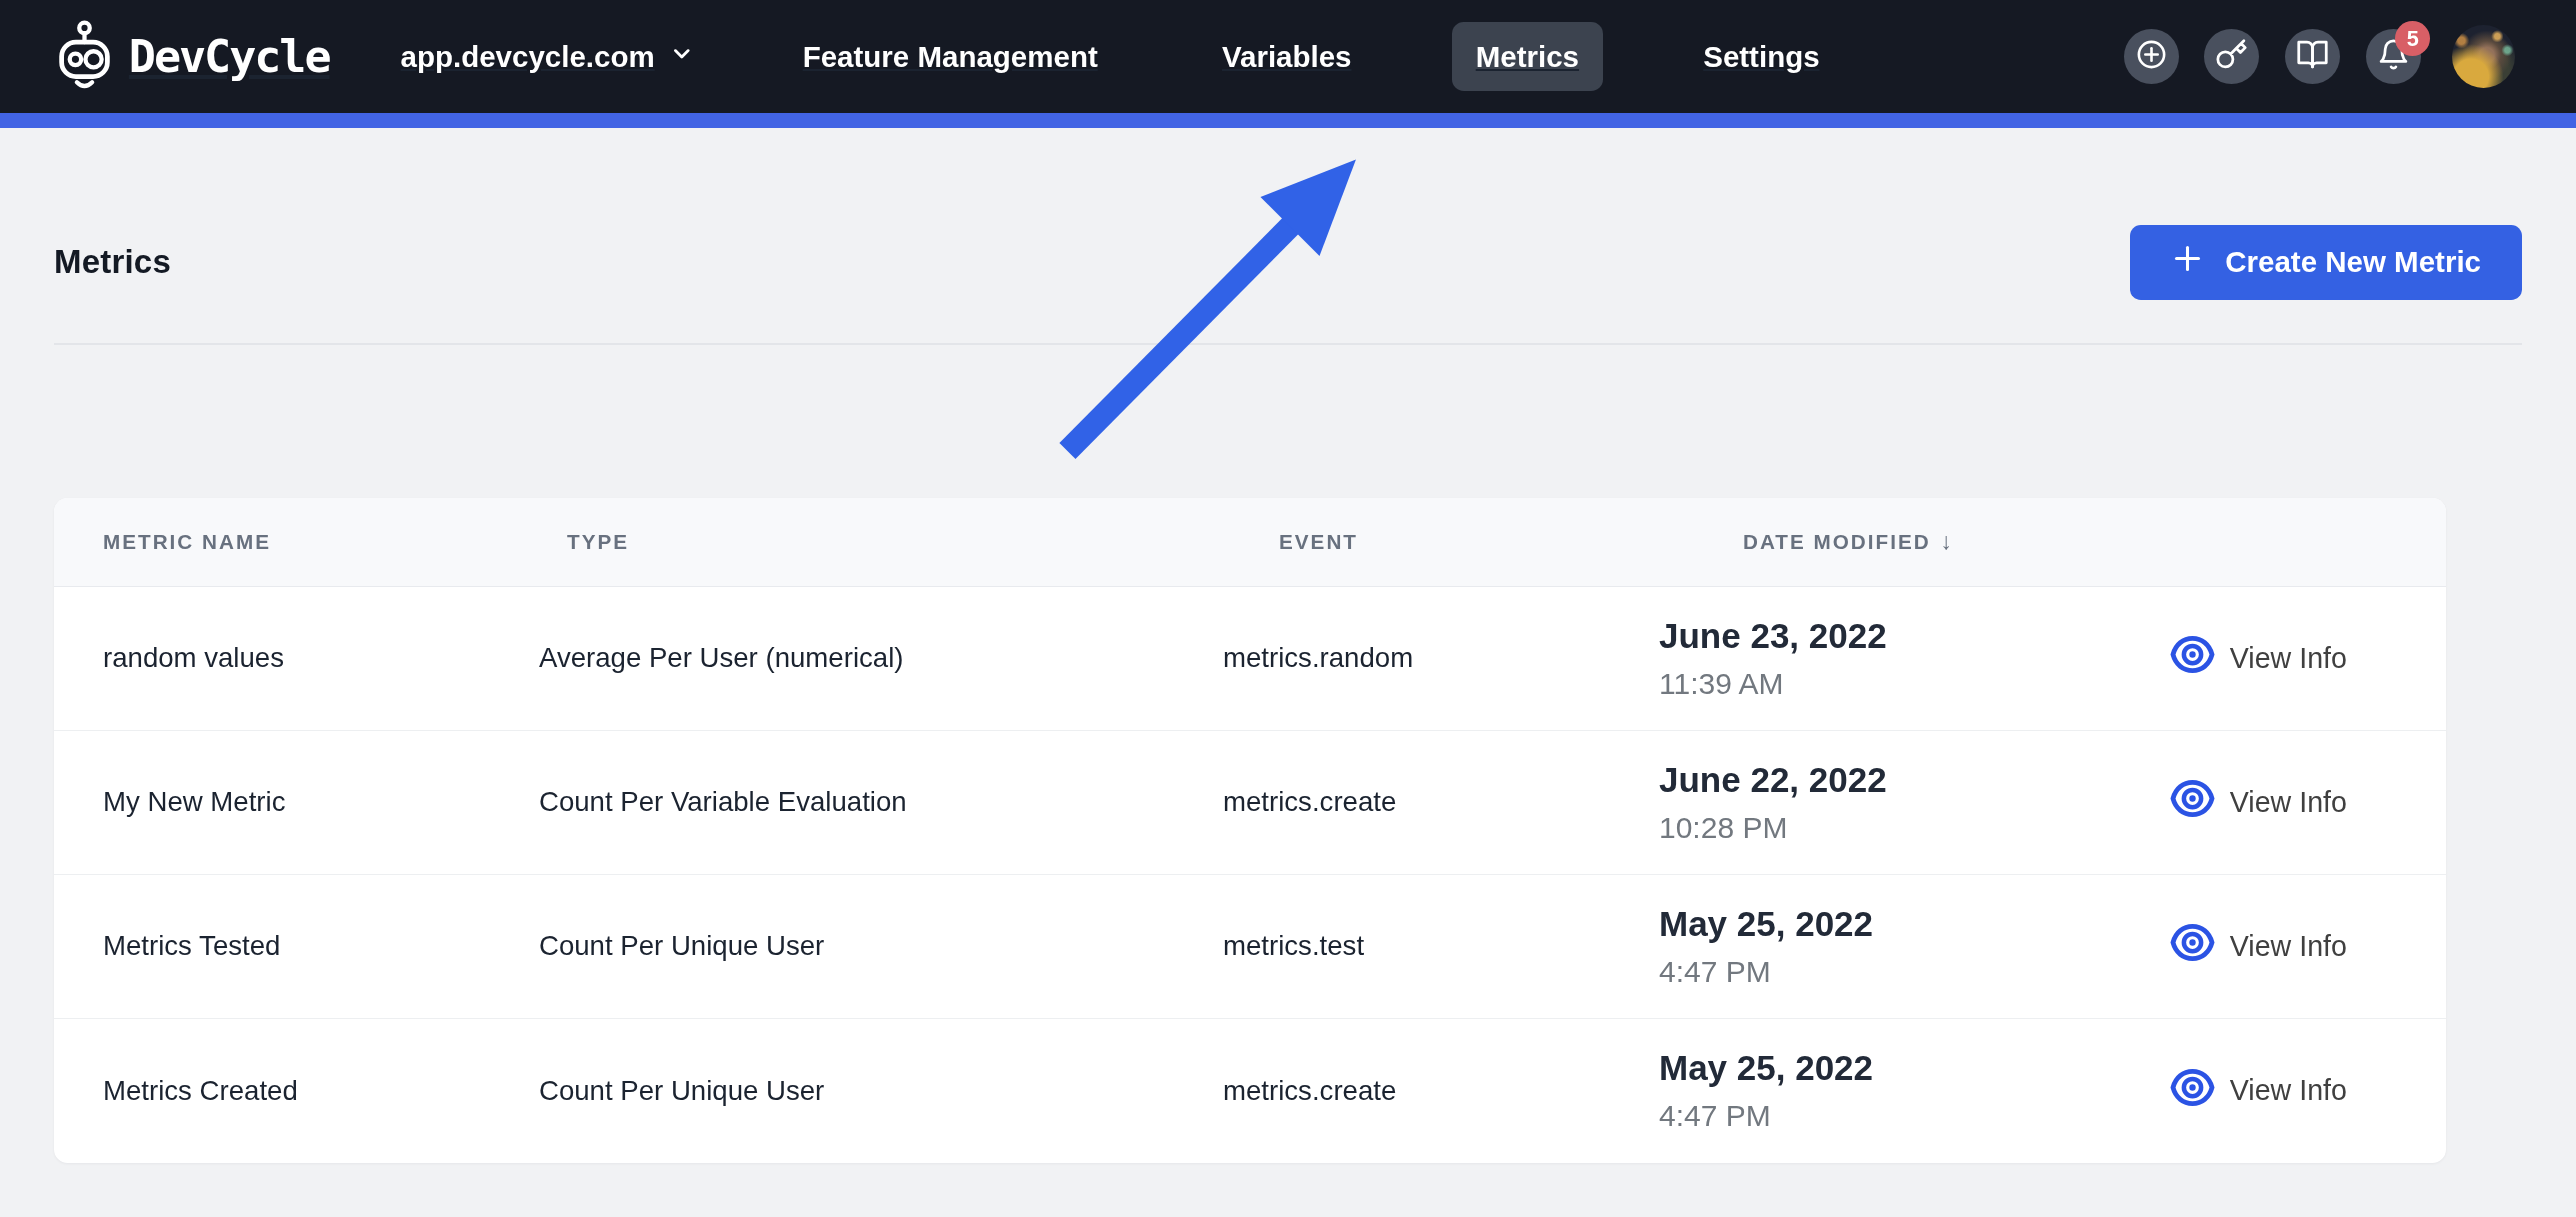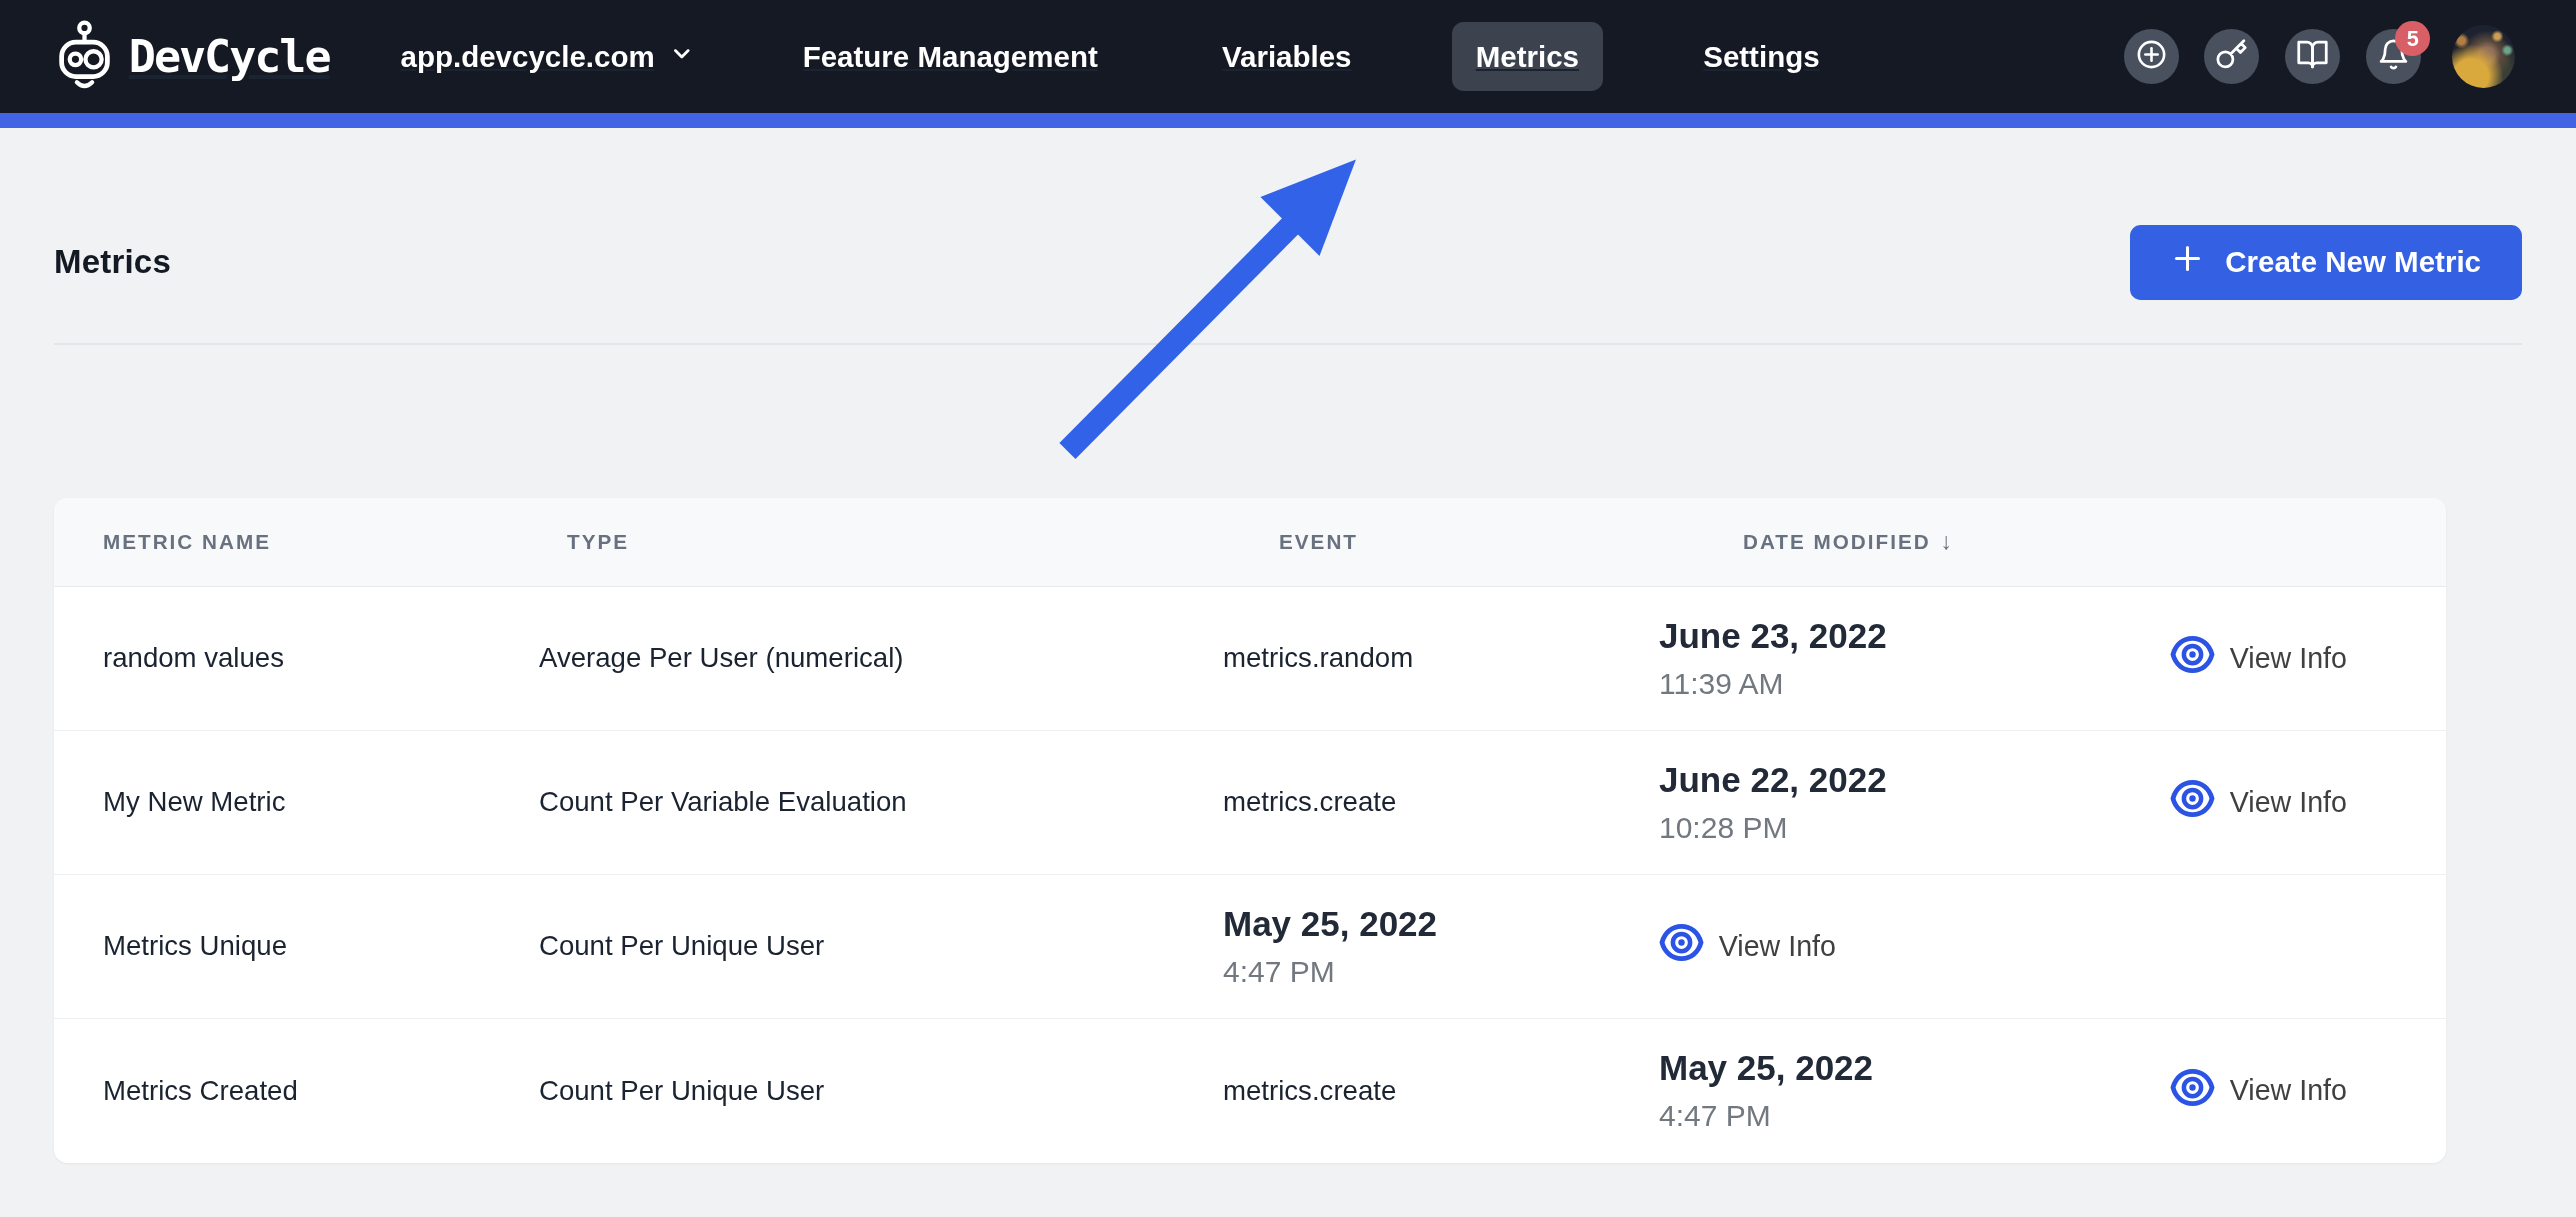--- a/index.html
+++ b/index.html
@@ -256,22 +256,23 @@
               <span><svg width="45" height="45" viewBox="0 0 24 24" fill="none">
                   <path d="M1.6 12 C3 6.6 7.1 3.4 12 3.4 C16.9 3.4 21 6.6 22.4 12 C21 17.4 16.9 20.6 12 20.6 C7.1 20.6 3 17.4 1.6 12 Z" stroke="#2b53e4" stroke-width="2.6"></path>
                   <circle cx="12" cy="12" r="4.6" stroke="#2b53e4" stroke-width="2.4"></circle>
                   <circle cx="12" cy="12" r="1.7" fill="#2b53e4"></circle>
                 </svg></span>
               <span>View Info</span>
             </div>
           </div>
         </div>
         <div class="trow tbody-row">
-          <div class="cell">Metrics Unique</div>
+          <div class="cell">Metrics Tested</div>
           <div class="cell">Count Per Unique User</div>
+          <div class="cell">metrics.test</div>
           <div class="cell cell-date">
             <div class="d1">May 25, 2022</div>
             <div class="d2">4:47 PM</div>
           </div>
           <div>
             <div class="view-info">
               <span><svg width="45" height="45" viewBox="0 0 24 24" fill="none">
                   <path d="M1.6 12 C3 6.6 7.1 3.4 12 3.4 C16.9 3.4 21 6.6 22.4 12 C21 17.4 16.9 20.6 12 20.6 C7.1 20.6 3 17.4 1.6 12 Z" stroke="#2b53e4" stroke-width="2.6"></path>
                   <circle cx="12" cy="12" r="4.6" stroke="#2b53e4" stroke-width="2.4"></circle>
                   <circle cx="12" cy="12" r="1.7" fill="#2b53e4"></circle>

